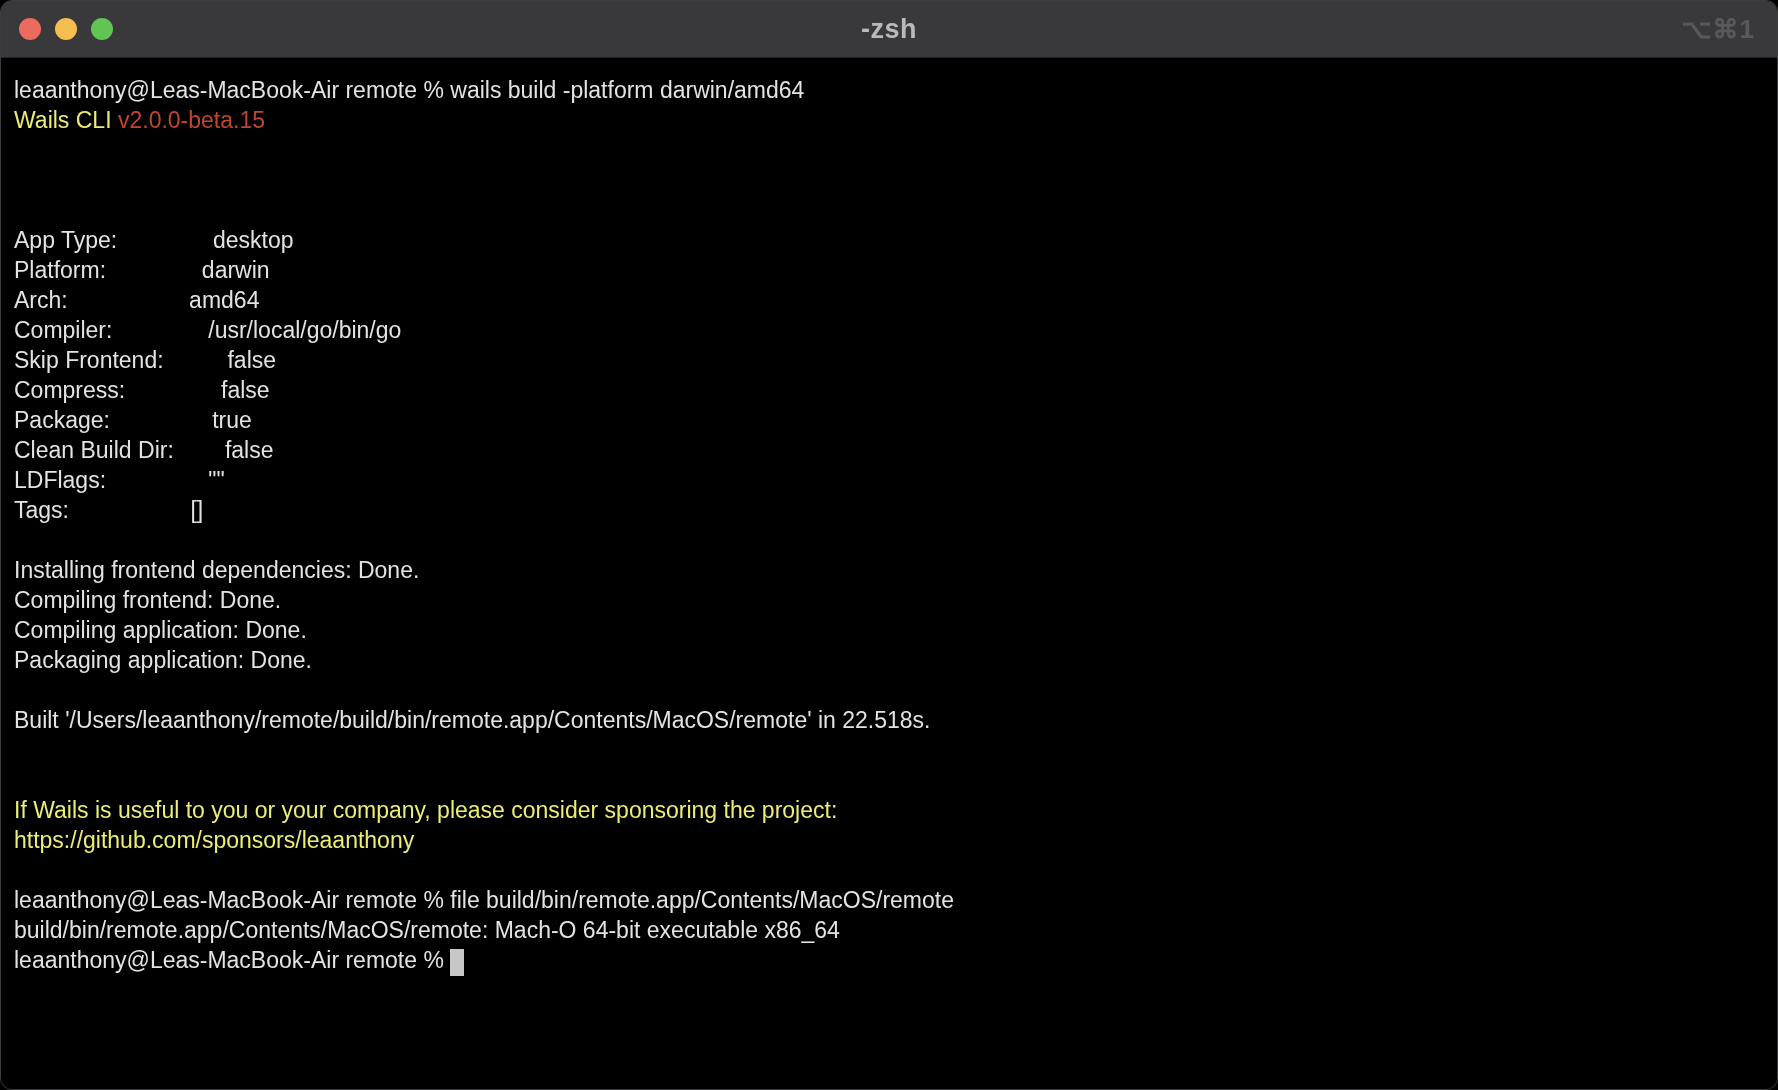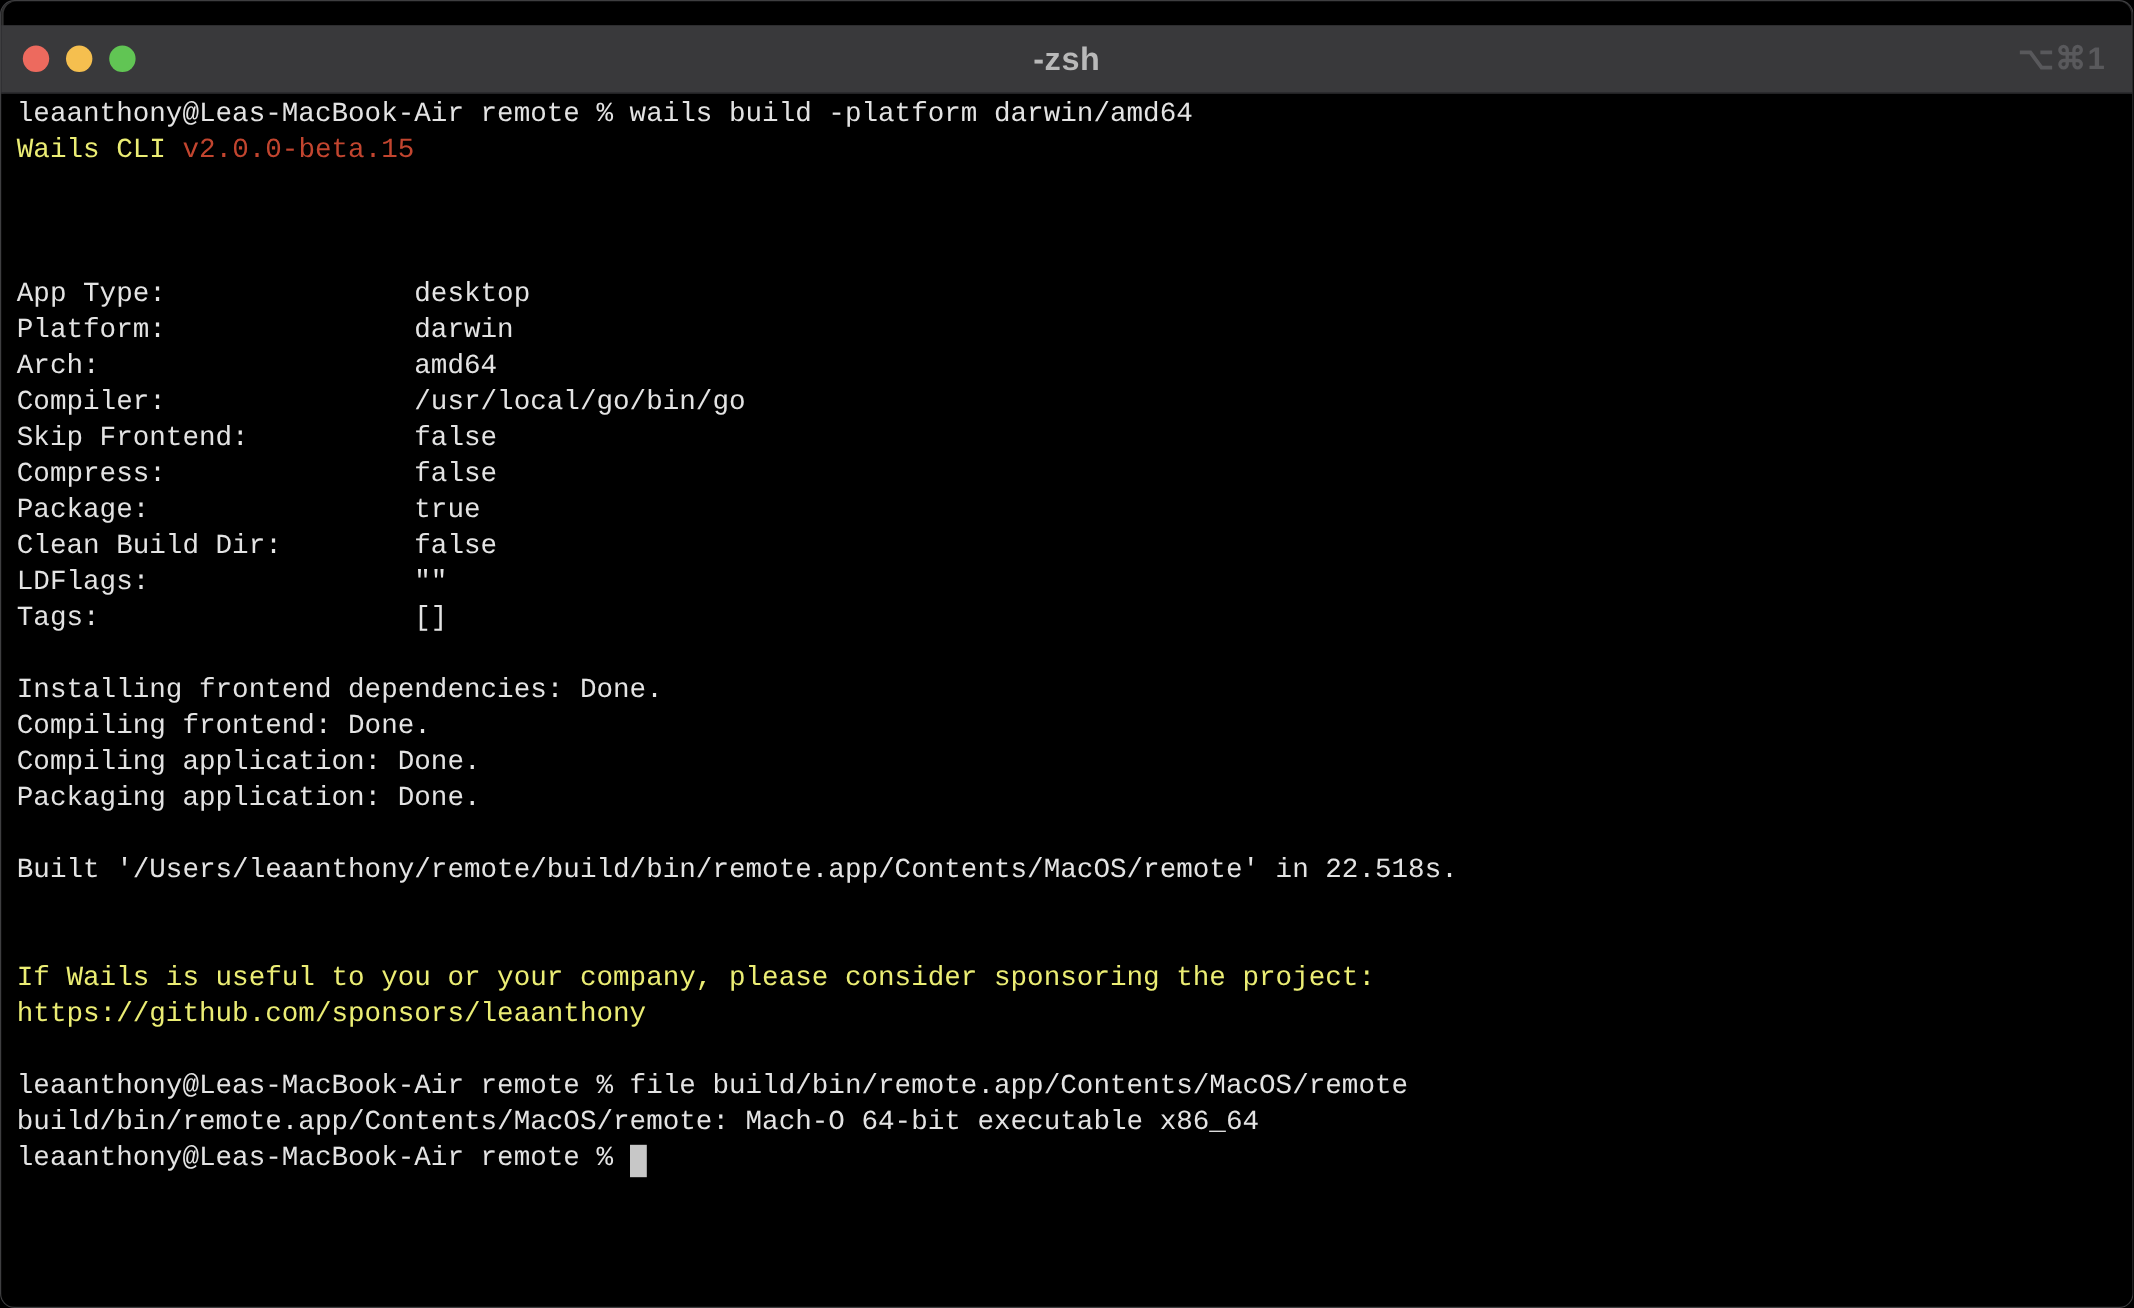--- a/index.html
+++ b/index.html
@@ -61,22 +61,22 @@
     position: absolute;
     right: 22px;
     top: 50%;
     transform: translateY(-50%);
     font-size: 26px;
     font-weight: bold;
     letter-spacing: 1px;
   }
   .terminal {
     flex: 1;
-    padding: 2px 10px 0 13px;
-    font-family: Liberation Mono, monospace;
+    padding: 17px 10px 0 13px;
+    font-family: Liberation Sans, sans-serif;
     font-size: 23px;
     line-height: 30px;
     white-space: pre;
     overflow: hidden;
   }
   .term-line {
     height: 30px;
   }
   .cursor {
     display: inline-block;
@@ -85,21 +85,21 @@
     vertical-align: text-bottom;
     margin-bottom: -3px;
   }
 </style>
 </head>
 <body>
 
 <div class="screen">
   <div class="window">
 
-    <div class="titlebar" style="background: rgb(57, 57, 59); margin-top: 20px;">
+    <div class="titlebar" style="background: rgb(57, 57, 59);">
       <div class="traffic-lights">
         <span class="traffic-light" style="background: rgb(237, 106, 94);"></span>
         <span class="traffic-light" style="background: rgb(245, 191, 79);"></span>
         <span class="traffic-light" style="background: rgb(97, 197, 84);"></span>
       </div>
       <div class="titlebar-title" style="color: rgb(185, 185, 185);">-zsh</div>
       <div class="titlebar-shortcut" style="color: rgb(89, 89, 92);">⌥⌘1</div>
     </div>
 
     <div class="terminal" id="terminal" style="background: rgb(0, 0, 0); color: rgb(227, 227, 227);"><div class="term-line"><span>leaanthony@Leas-MacBook-Air remote % wails build -platform darwin/amd64</span></div><div class="term-line"><span style="color: rgb(235, 237, 116);">Wails CLI </span><span style="color: rgb(194, 69, 47);">v2.0.0-beta.15</span></div><div class="term-line"></div><div class="term-line"></div><div class="term-line"></div><div class="term-line"><span>App Type:               desktop</span></div><div class="term-line"><span>Platform:               darwin</span></div><div class="term-line"><span>Arch:                   amd64</span></div><div class="term-line"><span>Compiler:               /usr/local/go/bin/go</span></div><div class="term-line"><span>Skip Frontend:          false</span></div><div class="term-line"><span>Compress:               false</span></div><div class="term-line"><span>Package:                true</span></div><div class="term-line"><span>Clean Build Dir:        false</span></div><div class="term-line"><span>LDFlags:                ""</span></div><div class="term-line"><span>Tags:                   []</span></div><div class="term-line"></div><div class="term-line"><span>Installing frontend dependencies: Done.</span></div><div class="term-line"><span>Compiling frontend: Done.</span></div><div class="term-line"><span>Compiling application: Done.</span></div><div class="term-line"><span>Packaging application: Done.</span></div><div class="term-line"></div><div class="term-line"><span>Built '/Users/leaanthony/remote/build/bin/remote.app/Contents/MacOS/remote' in 22.518s.</span></div><div class="term-line"></div><div class="term-line"></div><div class="term-line"><span style="color: rgb(235, 237, 116);">If Wails is useful to you or your company, please consider sponsoring the project:</span></div><div class="term-line"><span style="color: rgb(235, 237, 116);">https://github.com/sponsors/leaanthony</span></div><div class="term-line"></div><div class="term-line"><span>leaanthony@Leas-MacBook-Air remote % file build/bin/remote.app/Contents/MacOS/remote</span></div><div class="term-line"><span>build/bin/remote.app/Contents/MacOS/remote: Mach-O 64-bit executable x86_64</span></div><div class="term-line"><span>leaanthony@Leas-MacBook-Air remote % </span><span class="cursor" style="background: rgb(199, 199, 199);"></span></div></div>

